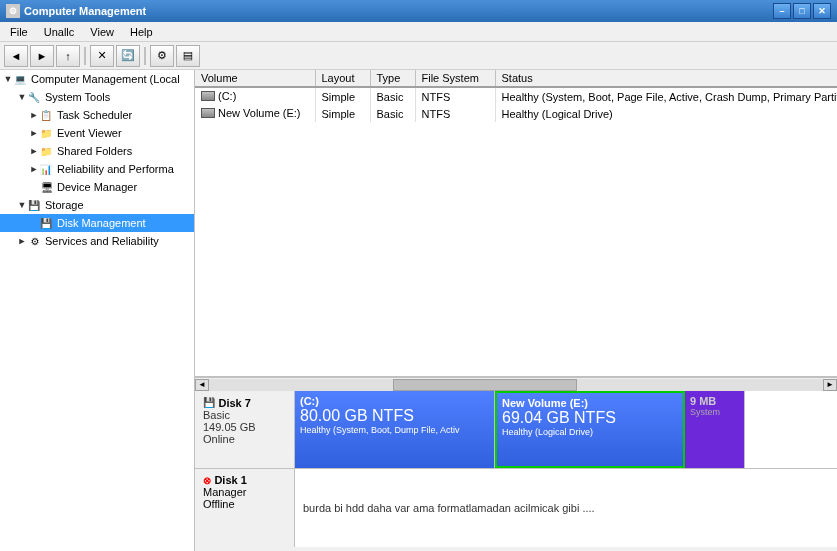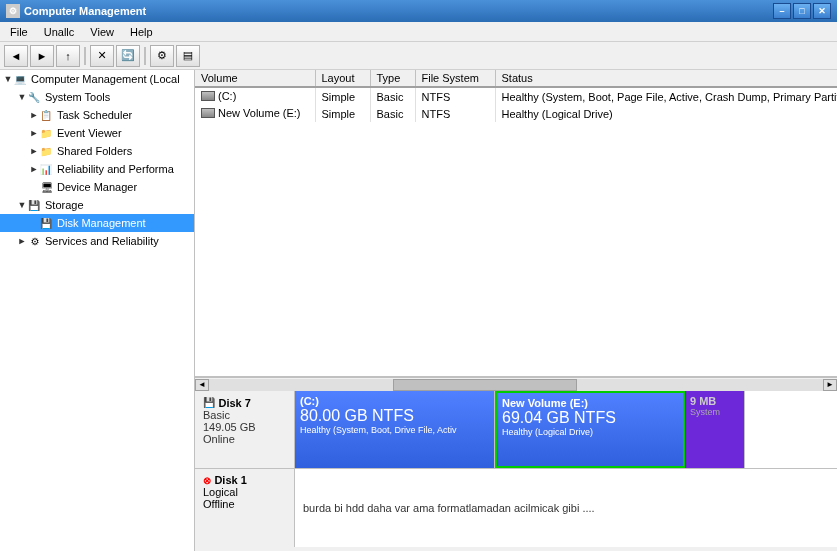--- a/index.html
+++ b/index.html
@@ -476,21 +476,21 @@
           </div>
           <div class="disk-type">Basic</div>
           <div class="disk-size">149.05 GB</div>
           <div class="disk-status">Online</div>
         </div>
         <div class="disk-partitions">
 
           <div class="partition partition-c">
             <div class="partition-name" style="color:white;font-weight:bold;">(C:)</div>
             <div class="partition-size" style="color:white;">80.00 GB NTFS</div>
-            <div class="partition-status" style="color:white;font-size:9px;">Healthy (System, Boot, Drive File, Activ</div>
+            <div class="partition-status" style="color:white;font-size:9px;">Healthy (System, Boot, Dump File, Activ</div>
           </div>
 
           <div class="partition partition-e">
             <div class="partition-name" style="color:white;font-weight:bold;">New Volume  (E:)</div>
             <div class="partition-size" style="color:white;">69.04 GB NTFS</div>
             <div class="partition-status" style="color:white;font-size:9px;">Healthy (Logical Drive)</div>
           </div>
 
           <div class="partition partition-unalloc">
             <div class="partition-name" style="color:#ccc;">9 MB</div>
@@ -498,21 +498,21 @@
           </div>
         </div>
       </div>
 
       <div class="disk-row-2">
         <div class="disk-info-2" style="background:#f0f0f0;border-right:1px solid #c0c0c0;padding:5px 8px;">
           <div style="display:flex;align-items:center;gap:3px;font-weight:bold;">
             <span style="font-size:10px;color:red;">⊗</span>
             <span>Disk 1</span>
           </div>
-          <div>Logical</div>
+          <div>Manager</div>
           <div>Offline</div>
         </div>
         <div class="disk-text-area">
           <span>burda bi hdd daha var ama formatlamadan acilmicak gibi ....</span>
         </div>
       </div>
 
     </div>
   </div>
 </div>

